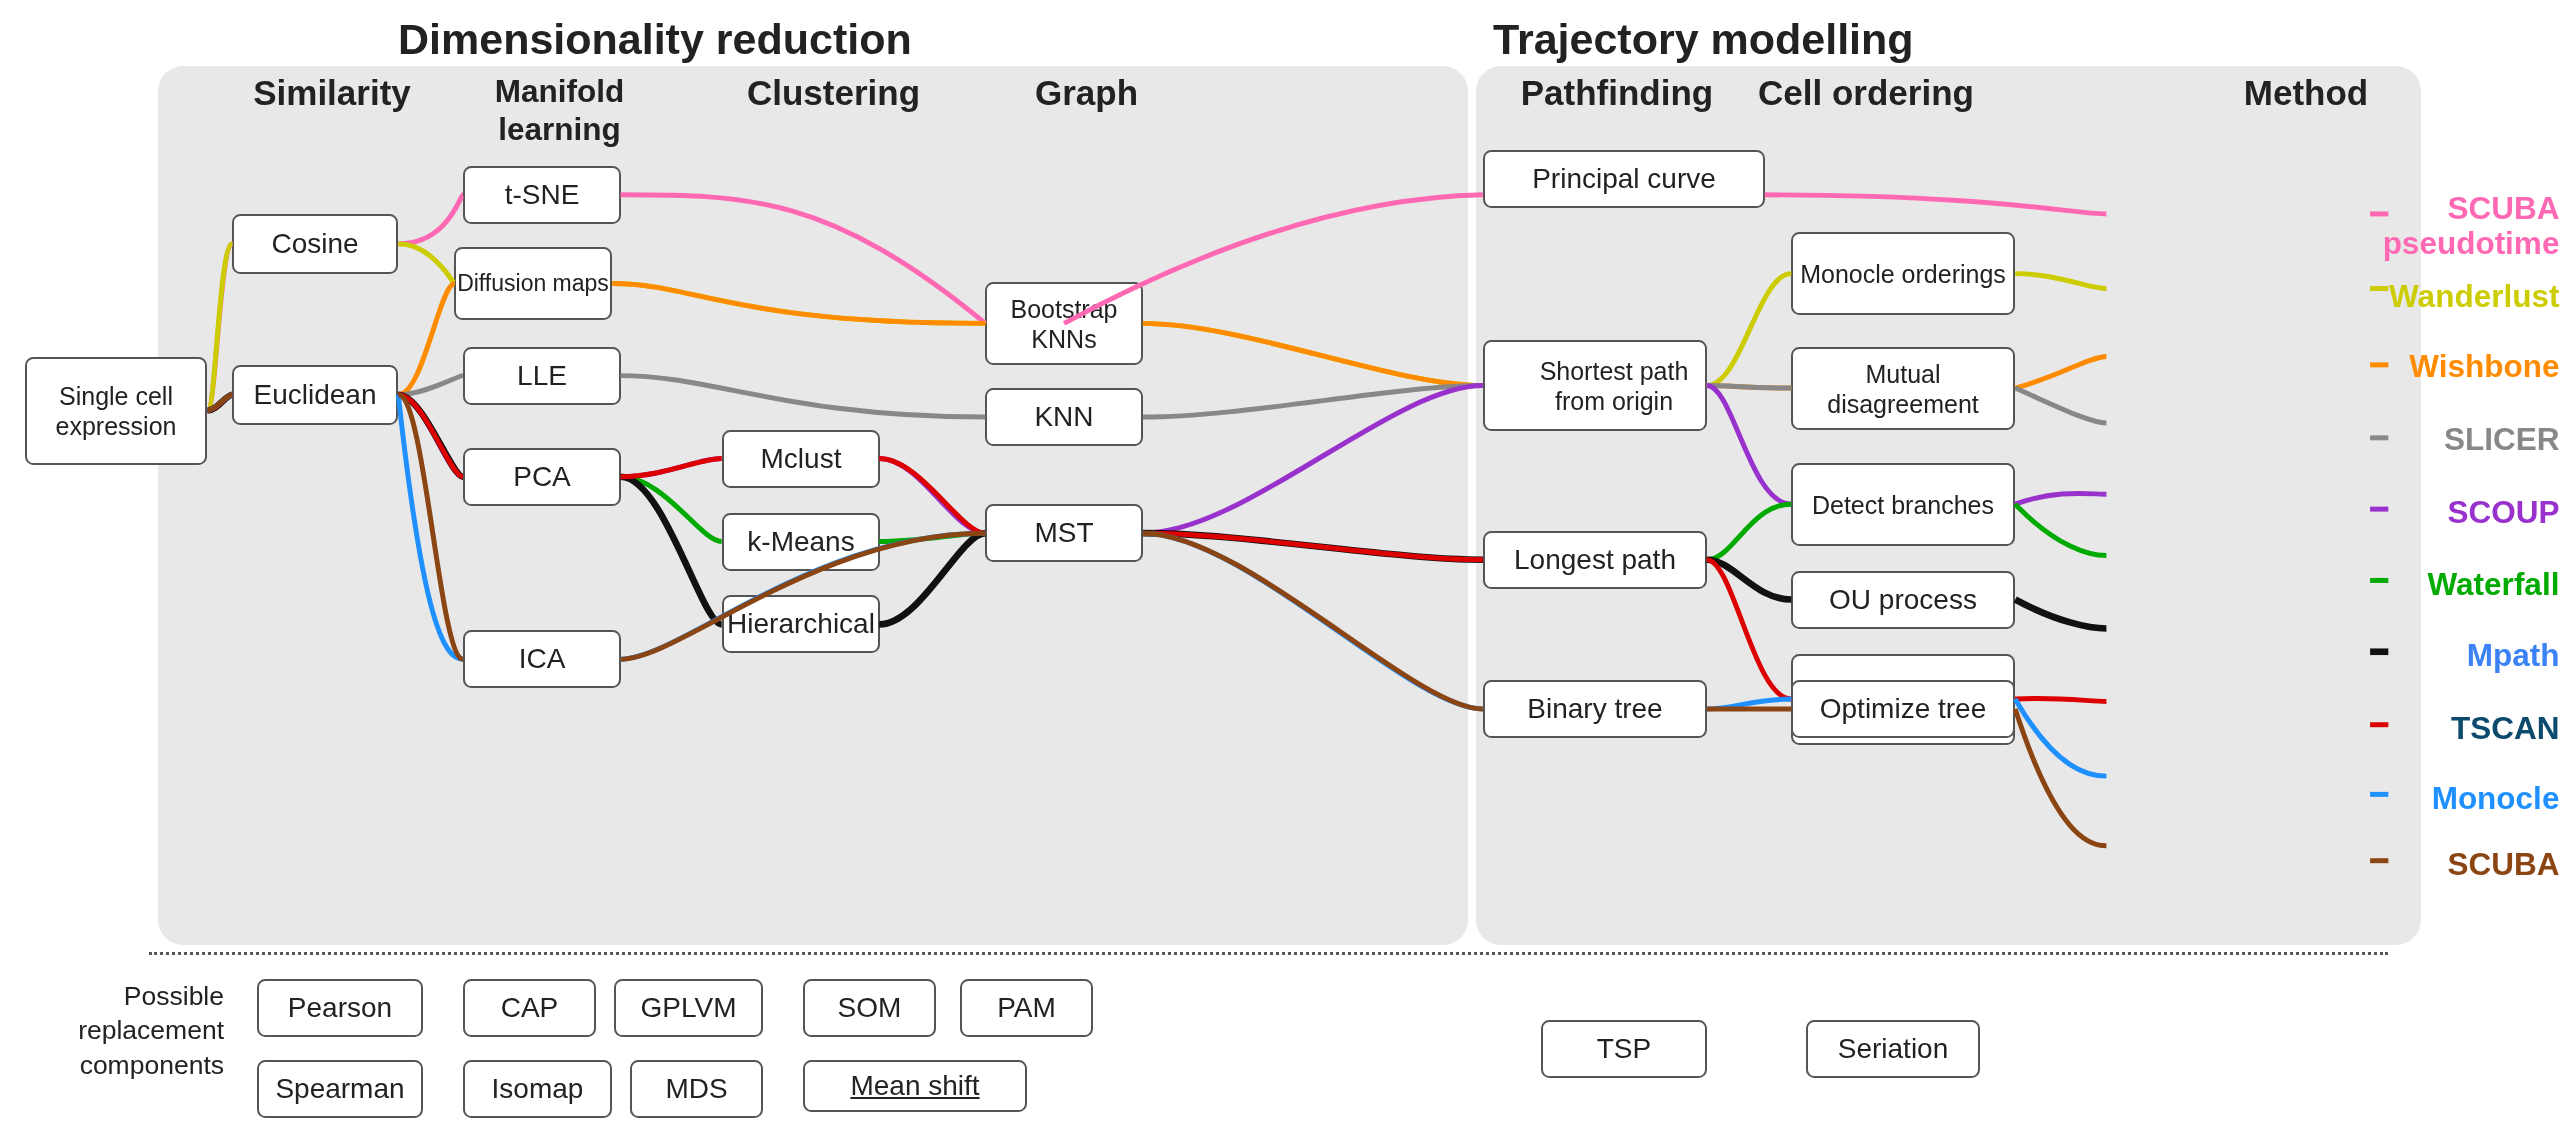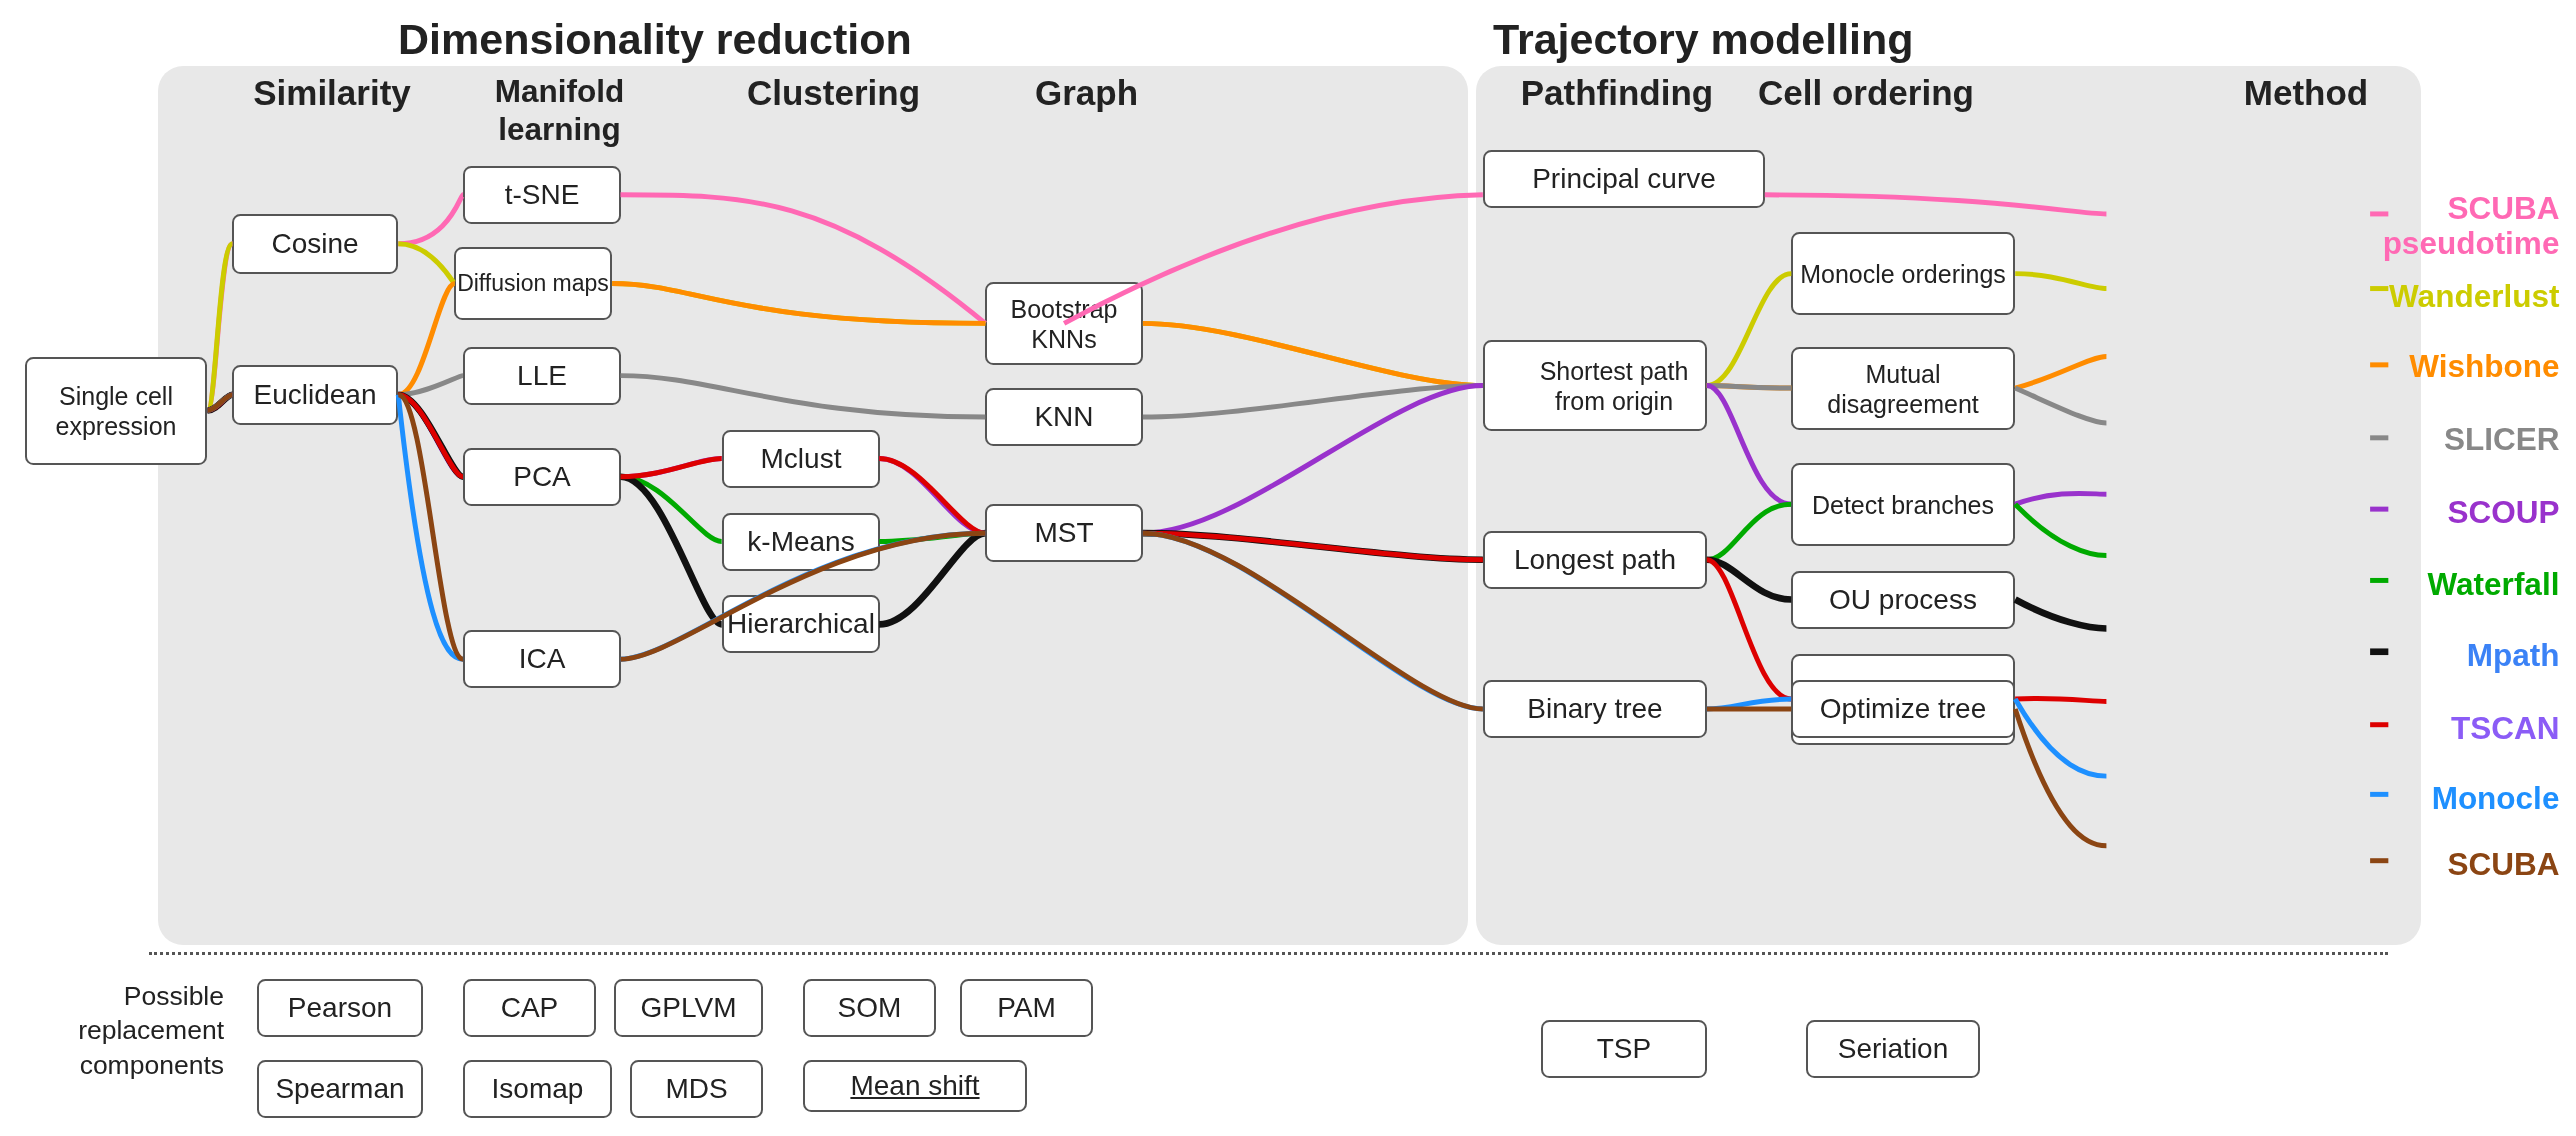--- a/index.html
+++ b/index.html
@@ -196,21 +196,21 @@
   <div class="node-box" style="left:1541px;top:1020px;width:166px;height:58px;">TSP</div>
   <div class="node-box" style="left:1806px;top:1020px;width:174px;height:58px;">Seriation</div>
 
   <div class="method-label" style="right:16.6px;top:191px;color:#ff69b4;white-space:pre-line;text-align:right;line-height:1.1;">SCUBA<br>pseudotime</div>
   <div class="method-label" style="right:16.6px;top:278px;color:#cccc00;">Wanderlust</div>
   <div class="method-label" style="right:16.6px;top:348px;color:#ff8c00;">Wishbone</div>
   <div class="method-label" style="right:16.6px;top:421px;color:#888888;">SLICER</div>
   <div class="method-label" style="right:16.6px;top:494px;color:#9932cc;">SCOUP</div>
   <div class="method-label" style="right:16.6px;top:566px;color:#00aa00;">Waterfall</div>
   <div class="method-label" style="right:16.6px;top:637px;color:#3b82f6;">Mpath</div>
-  <div class="method-label" style="right:16.6px;top:710px;color:#8b5cf6;">TSCAN</div>
+  <div class="method-label" style="right:16.6px;top:710px;color:#0c4a6e;">TSCAN</div>
   <div class="method-label" style="right:16.6px;top:780px;color:#1e90ff;">Monocle</div>
   <div class="method-label" style="right:16.6px;top:846px;color:#8b4513;">SCUBA</div>
 
   <svg class="flow-svg" viewBox="0 0 3106 1370" width="2576" height="1136">
 
     <path d="M 250,495 C 260,495 265,294 280,294" fill="none" stroke="#ff69b4" stroke-width="6"></path>
     <path d="M 480,294 C 540,294 555,235 558,235" fill="none" stroke="#ff69b4" stroke-width="6"></path>
     <path d="M 748,235 C 900,235 1000,235 1188,390" fill="none" stroke="#ff69b4" stroke-width="6"></path>
     <path d="M 1283,390 Q 1560,240 1788,235" fill="none" stroke="#ff69b4" stroke-width="6"></path>
     <path d="M 2128,235 C 2400,235 2500,258 2540,258" fill="none" stroke="#ff69b4" stroke-width="6"></path>

